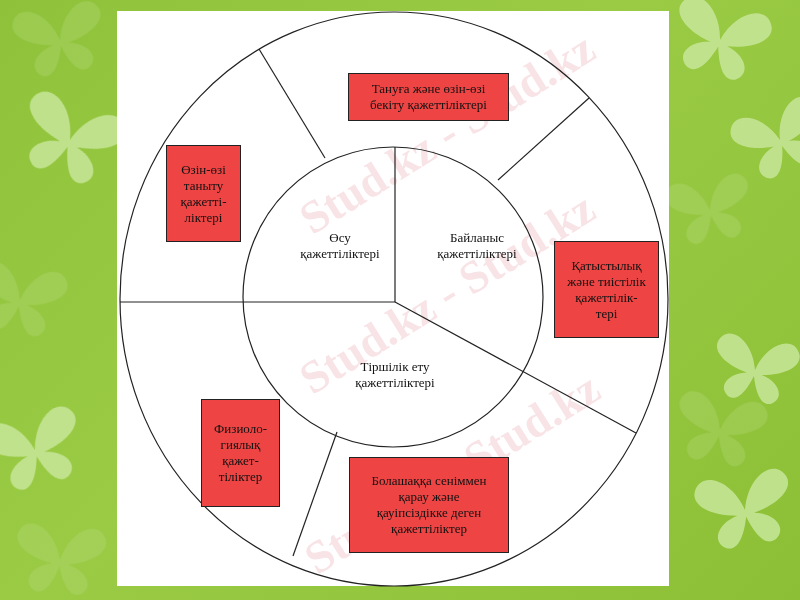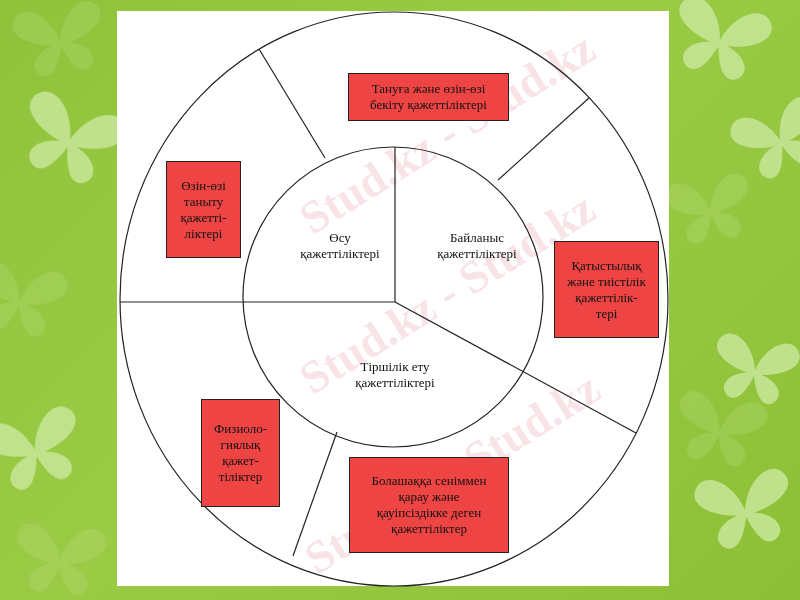--- a/index.html
+++ b/index.html
@@ -79,21 +79,21 @@
 
 <div class="label" style="left:285px;top:230px;width:110px;">Өсу
 қажеттіліктері</div>
 <div class="label" style="left:397px;top:230px;width:100px;margin-left:30px;">Байланыс
 қажеттіліктері</div>
 <div class="label" style="left:340px;top:348px;width:110px;margin-top:11px;">Тіршілік ету
 қажеттіліктері</div>
 
 <div class="box" style="left:348px;top:73px;width:161px;height:48px;">Тануға және өзін-өзі
 бекіту  қажеттіліктері</div>
-<div class="box" style="left:166px;top:145px;width:75px;height:97px;margin-top:16px;">Өзін-өзі
+<div class="box" style="left:166px;top:145px;width:75px;height:97px;">Өзін-өзі
 таныту
 қажетті-
 ліктері</div>
 <div class="box" style="left:554px;top:241px;width:105px;height:97px;">Қатыстылық
 және тиістілік
 қажеттілік-
 тері</div>
 <div class="box" style="left:201px;top:399px;width:79px;height:108px;">Физиоло-
 гиялық
 қажет-

